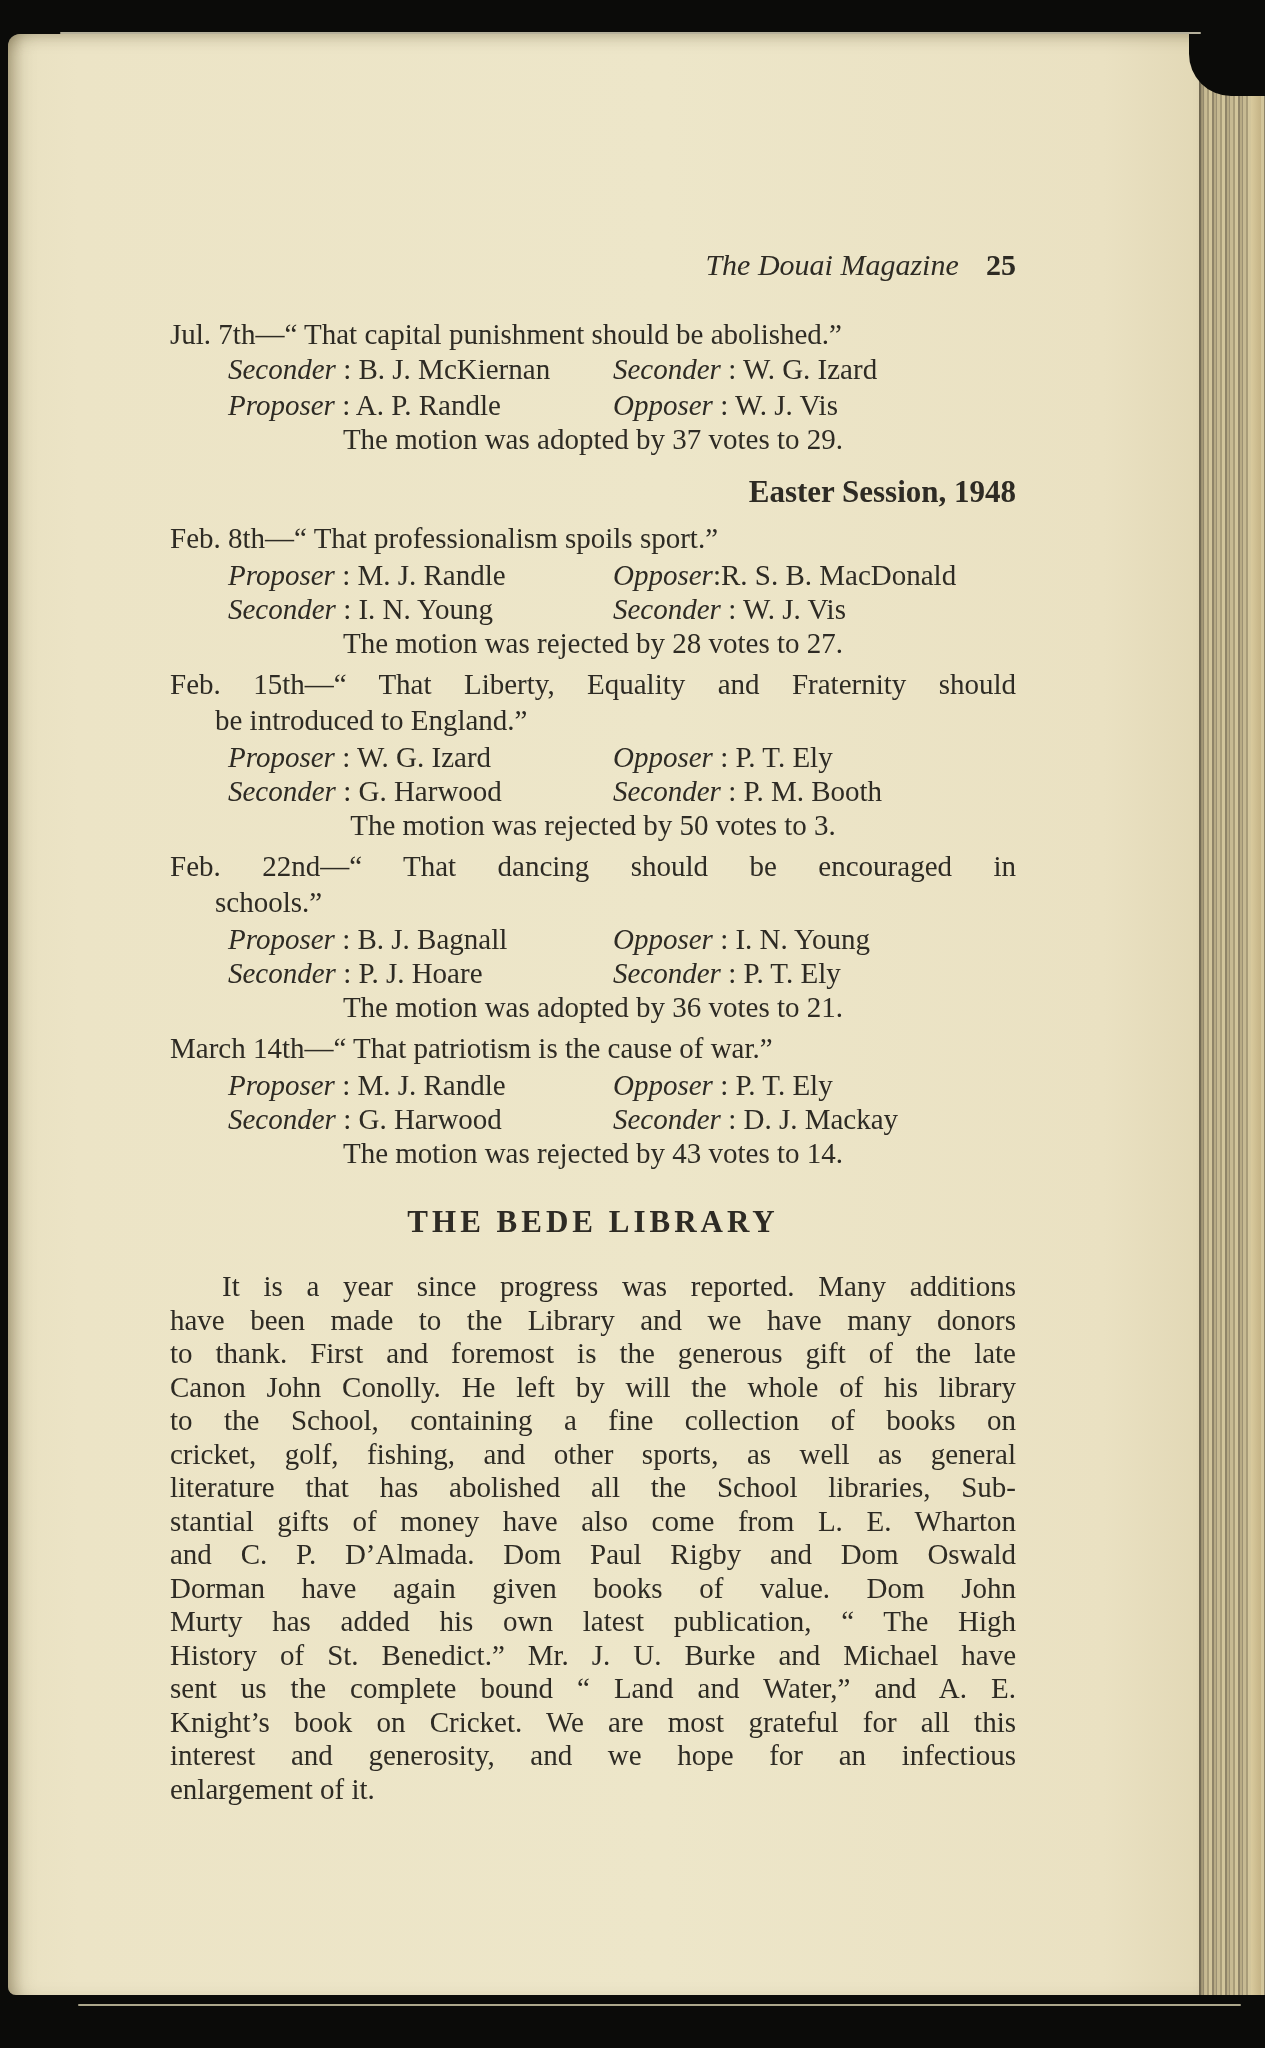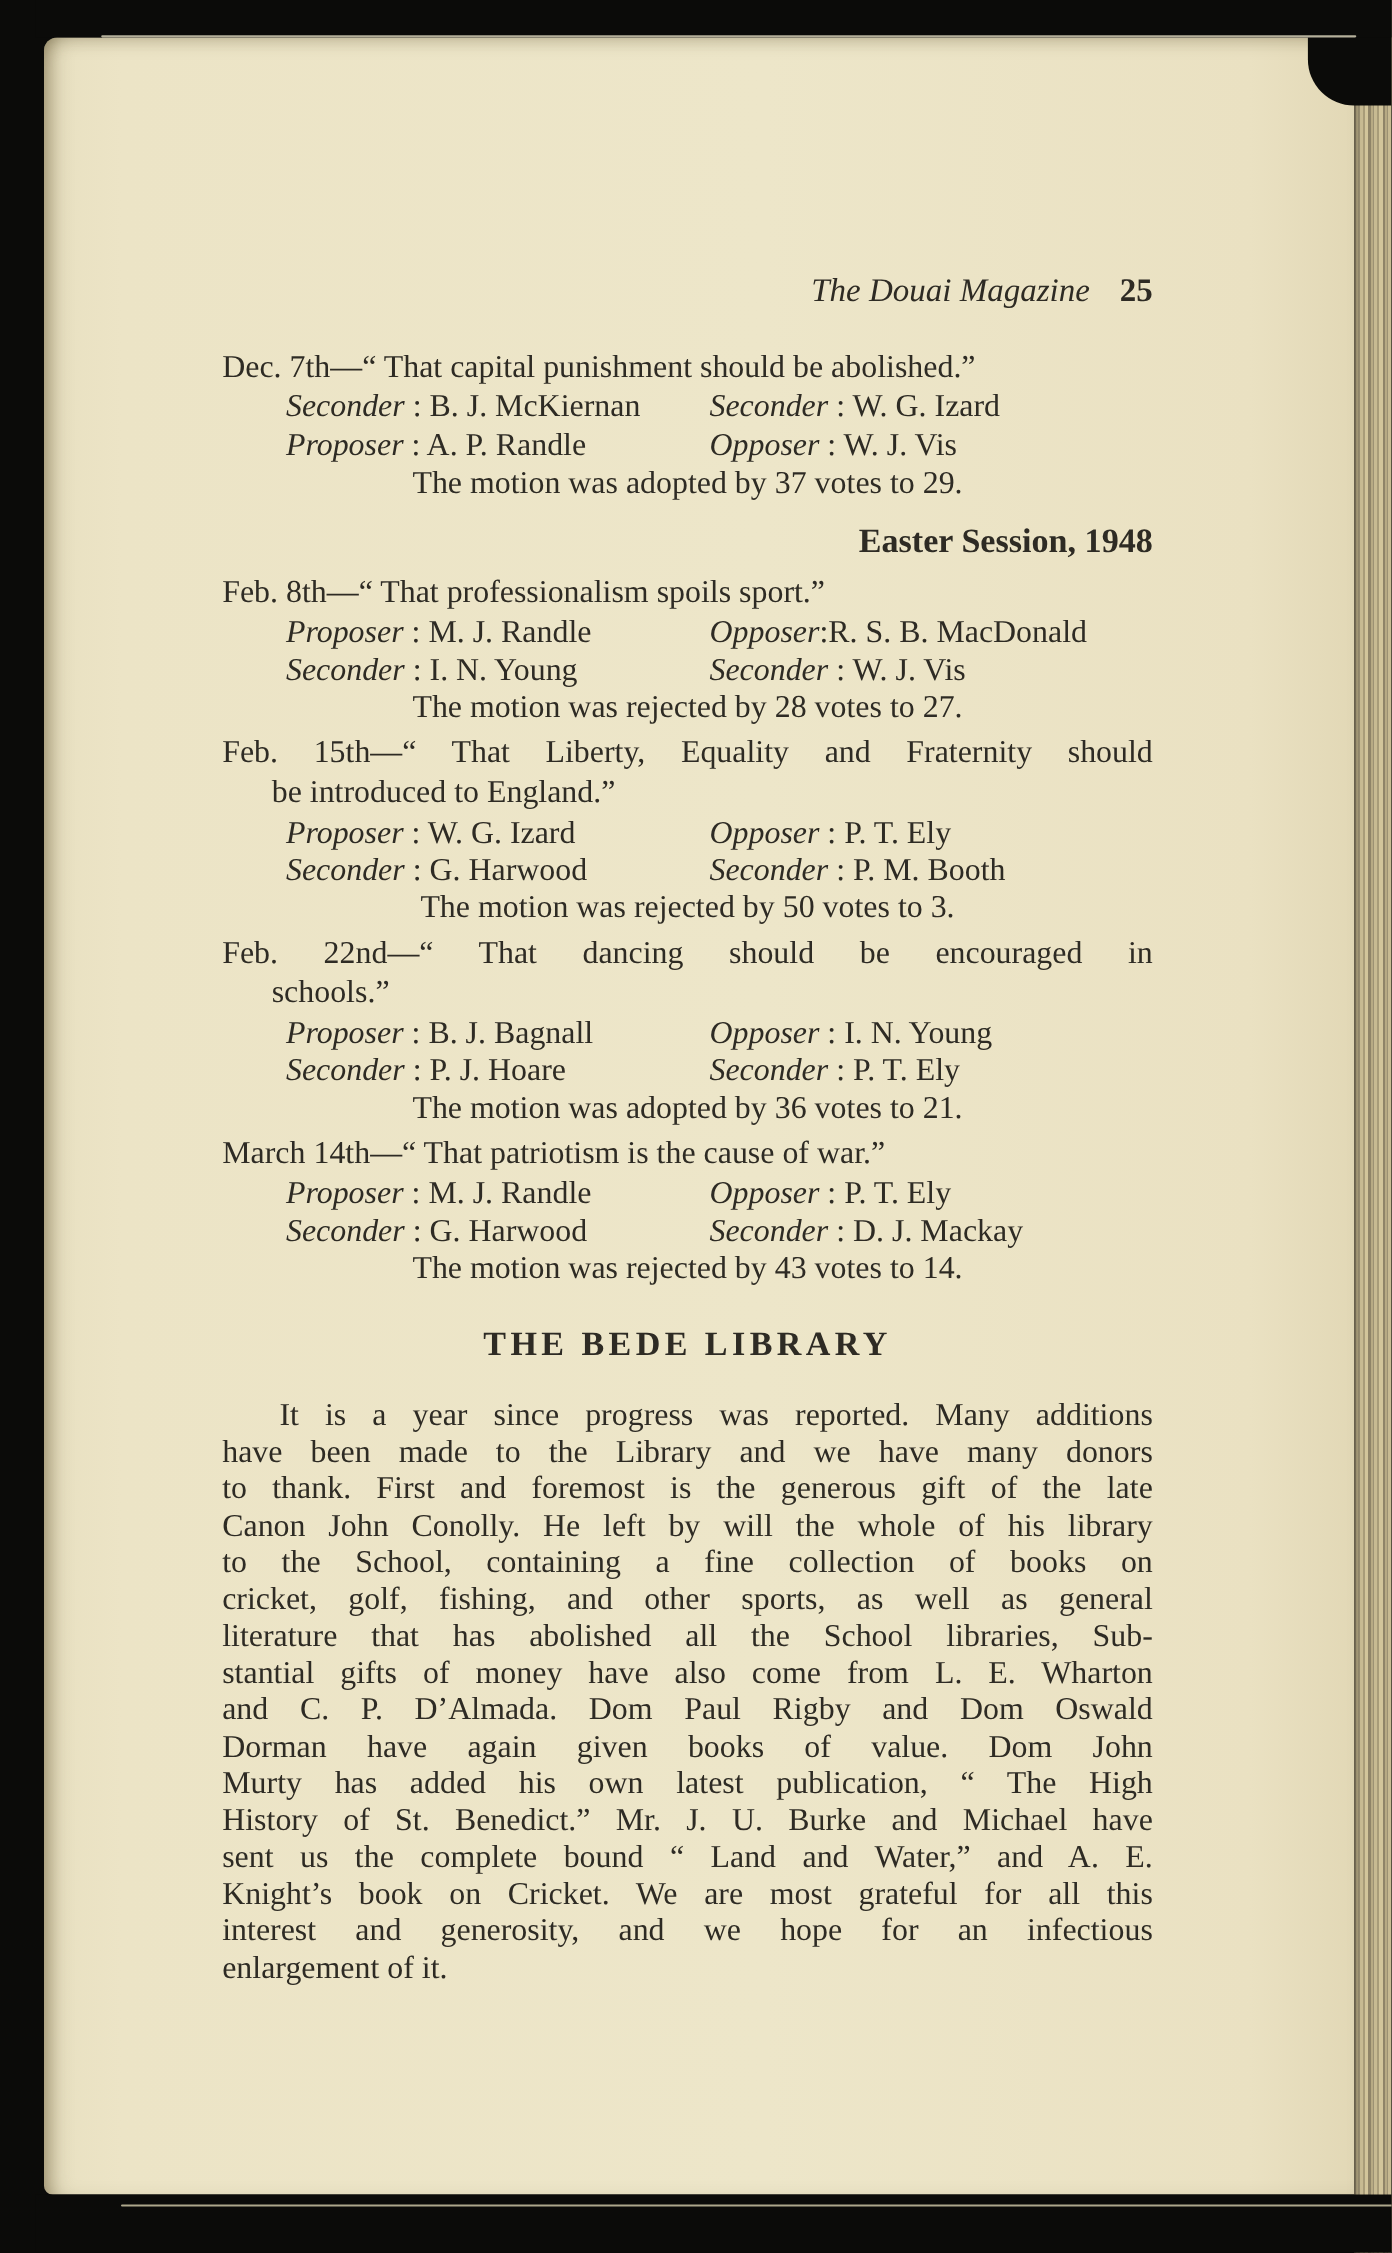--- a/index.html
+++ b/index.html
@@ -1,21 +1,21 @@
 <!DOCTYPE html>
 <html><head>
 <meta charset="utf-8">
 <style>
   html,body{margin:0;padding:0;}
   body{
     width:1265px;height:2048px;position:relative;overflow:hidden;
     background:#0b0b09;
     font-family:"Liberation Serif","DejaVu Serif",serif;
   }
-  .scan{position:absolute;inset:0;margin-left:32px;}
+  .scan{position:absolute;inset:0;}
   
   .page{
     position:absolute;left:8px;top:34px;width:1191px;height:1961px;
     background:linear-gradient(90deg,#ddd3b2 0,#e9e1c2 16px,#ece4c6 70px,#ede6c9 55%,#eae1c2 92%,#e2d8b6 100%);
     border-radius:12px 0 0 8px;
     box-shadow:inset 16px 0 22px -14px rgba(70,58,24,.5), inset 0 14px 18px -14px rgba(70,58,24,.35);
   }
   .content{
     position:absolute;left:162px;top:0;width:846px;
     color:#2e2b24;font-size:29px;line-height:34px;
@@ -73,21 +73,21 @@
 
   <div class="page">
     <div class="content">
 
       <div class="header-row">
         <span class="hdr-title">The Douai Magazine</span>
         <span class="hdr-page">25</span>
       </div>
 
       <div class="debate first">
-        <div class="motion">Dec. 7th—“ That capital punishment should be abolished.”</div>
+        <div class="motion">Jul. 7th—“ That capital punishment should be abolished.”</div>
         <div class="prow">
           <span class="cell-l"><i>Seconder</i><span> : B. J. McKiernan</span></span>
           <span class="cell-r"><i>Seconder</i><span> : W. G. Izard</span></span>
         </div>
         <div class="prow rows-start">
           <span class="cell-l"><i>Proposer</i><span> :  A. P. Randle</span></span>
           <span class="cell-r"><i>Opposer</i><span> :  W. J. Vis</span></span>
         </div>
         <div class="result">The motion was adopted by 37 votes to 29.</div>
       </div>

